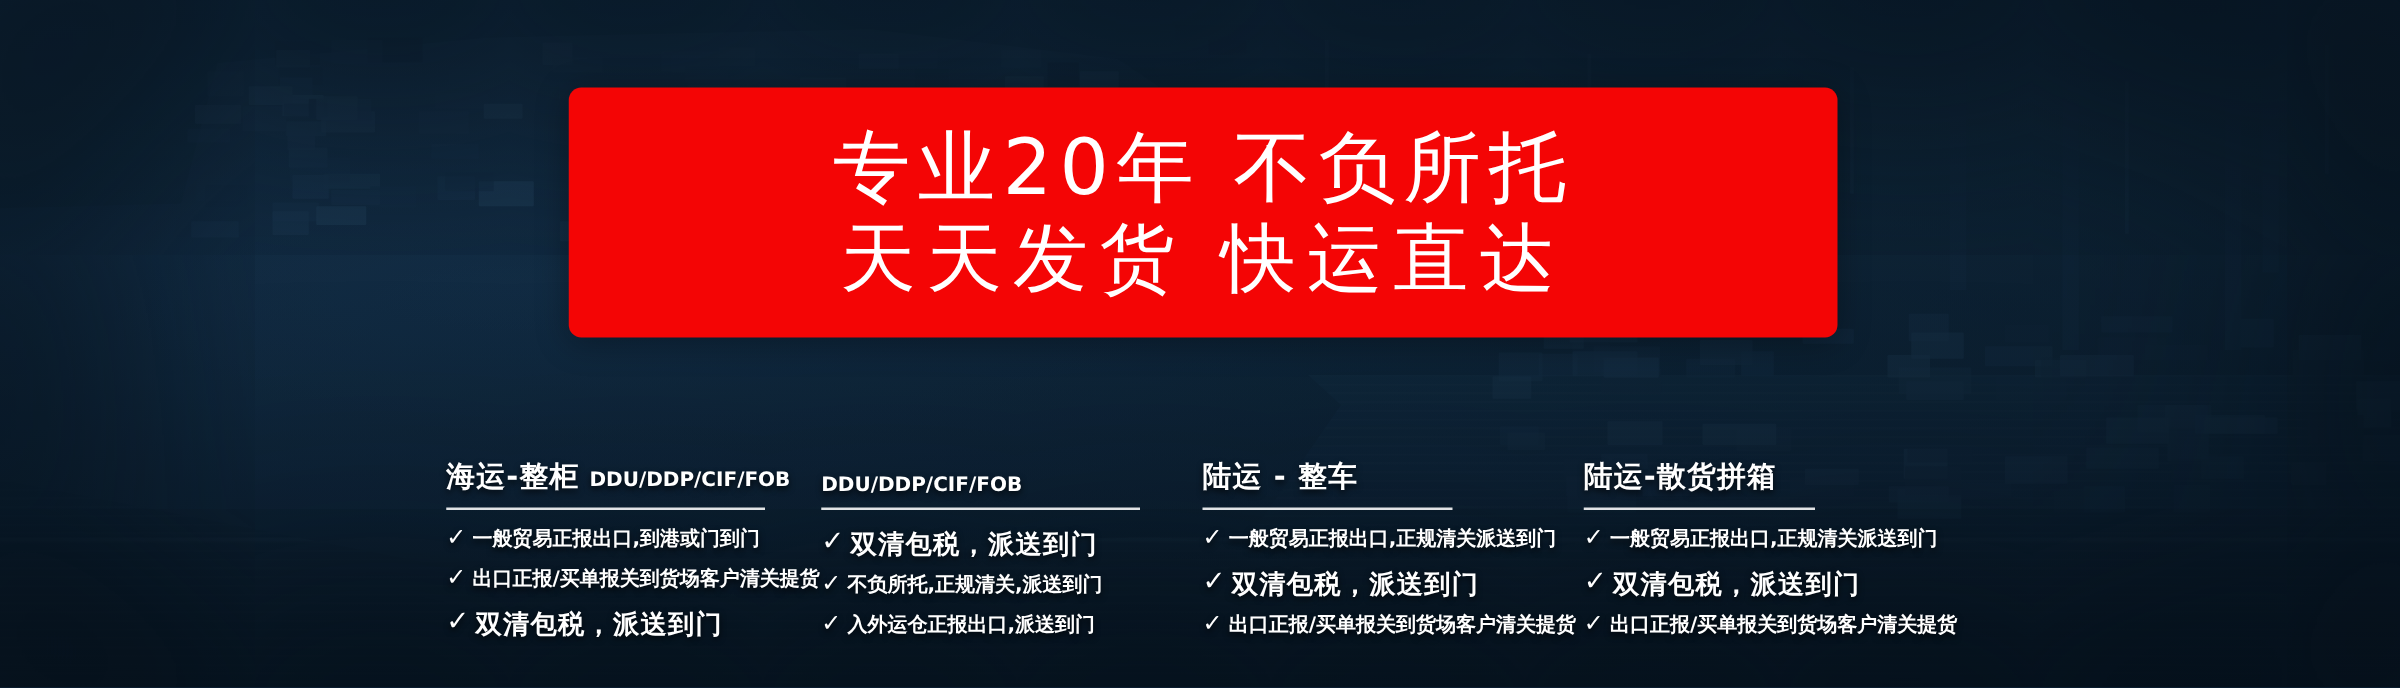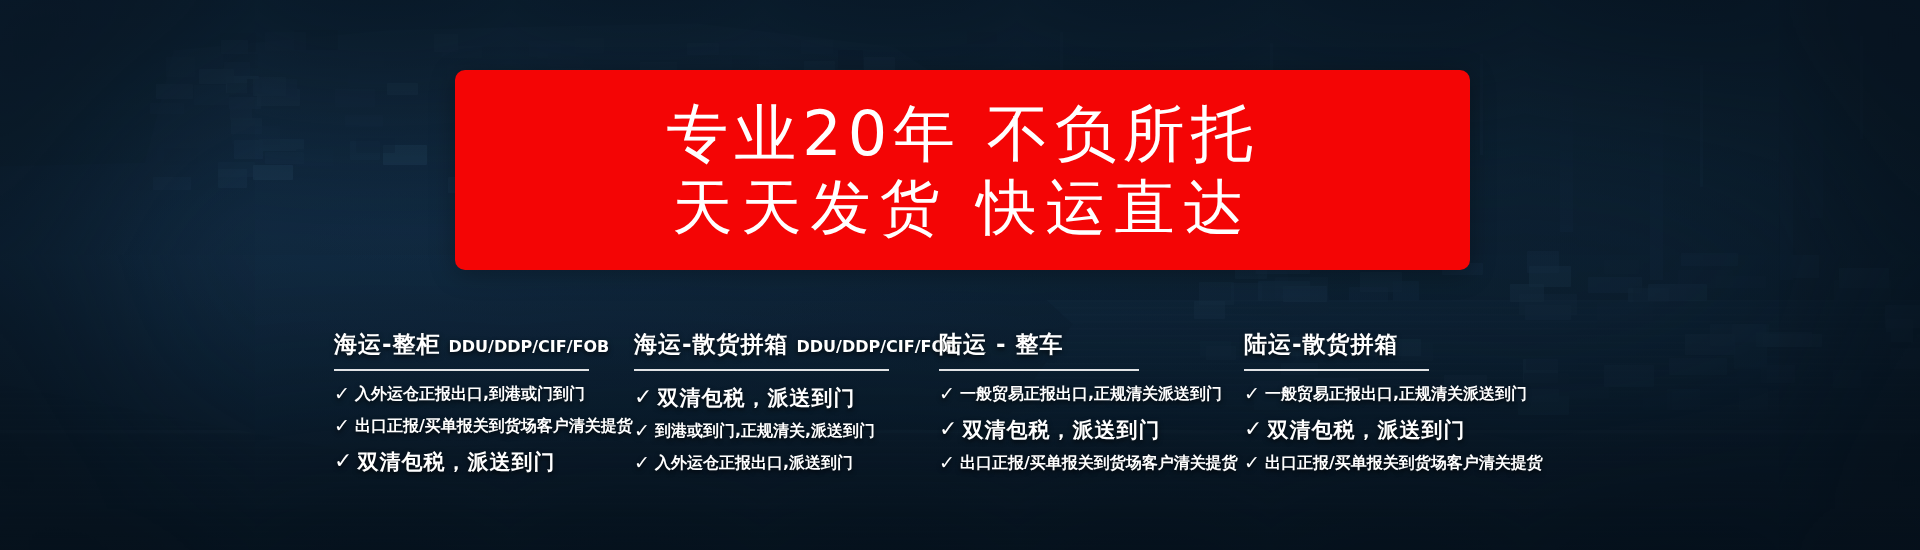--- a/index.html
+++ b/index.html
@@ -71,22 +71,22 @@
   }
   .promo-line{
     color:#fff;font-weight:400;letter-spacing:6px;white-space:nowrap;
     font-family:"DejaVu Sans","Liberation Sans",sans-serif;
   }
   .promo-line1{font-size:62px;line-height:1.05;margin-bottom:10px;}
   .promo-line2{font-size:60px;line-height:1.05;letter-spacing:9px;}
 
   
   .cols{
-    position:absolute;left:334px;top:292px;width:1560px;height:230px;
-    display:flex;align-items:center;
+    position:absolute;left:357px;top:292px;width:1560px;height:230px;
+    display:flex;align-items:flex-end;
   }
   .col{position:relative;}
   .col-1{width:300px;}
   .col-2{width:305px;}
   .col-3{width:305px;}
   .col-4{width:330px;}
 
   .col-head{
     display:flex;align-items:baseline;gap:8px;white-space:nowrap;
     color:#ffffff;text-shadow:0 2px 5px rgba(0,0,0,.75);
@@ -338,45 +338,44 @@
   <div class="cols">
 
     <div class="col col-1">
       <div class="col-head">
         <span class="col-head-title">海运-整柜</span>
         <span class="col-head-sub">DDU/DDP/CIF/FOB</span>
       </div>
       <div class="col-rule"></div>
       <div class="feat">
         <span class="tick">✓</span>
-        <span class="feat-text">入外运仓正报出口,到港或门到门</span>
+        <span class="feat-text">一般贸易正报出口,到港或门到门</span>
       </div>
       <div class="feat">
         <span class="tick">✓</span>
         <span class="feat-text">出口正报/买单报关到货场客户清关提货</span>
       </div>
       <div class="feat big">
         <span class="tick">✓</span>
         <span class="feat-text">双清包税，派送到门</span>
       </div>
     </div>
 
     <div class="col col-2">
       <div class="col-head">
-        <span class="col-head-title">海运-散货拼箱</span>
         <span class="col-head-sub">DDU/DDP/CIF/FOB</span>
       </div>
       <div class="col-rule"></div>
       <div class="feat big">
         <span class="tick">✓</span>
         <span class="feat-text">双清包税，派送到门</span>
       </div>
       <div class="feat">
         <span class="tick">✓</span>
-        <span class="feat-text">到港或到门,正规清关,派送到门</span>
+        <span class="feat-text">不负所托,正规清关,派送到门</span>
       </div>
       <div class="feat">
         <span class="tick">✓</span>
         <span class="feat-text">入外运仓正报出口,派送到门</span>
       </div>
     </div>
 
     <div class="col col-3">
       <div class="col-head">
         <span class="col-head-title">陆运 - 整车</span>

